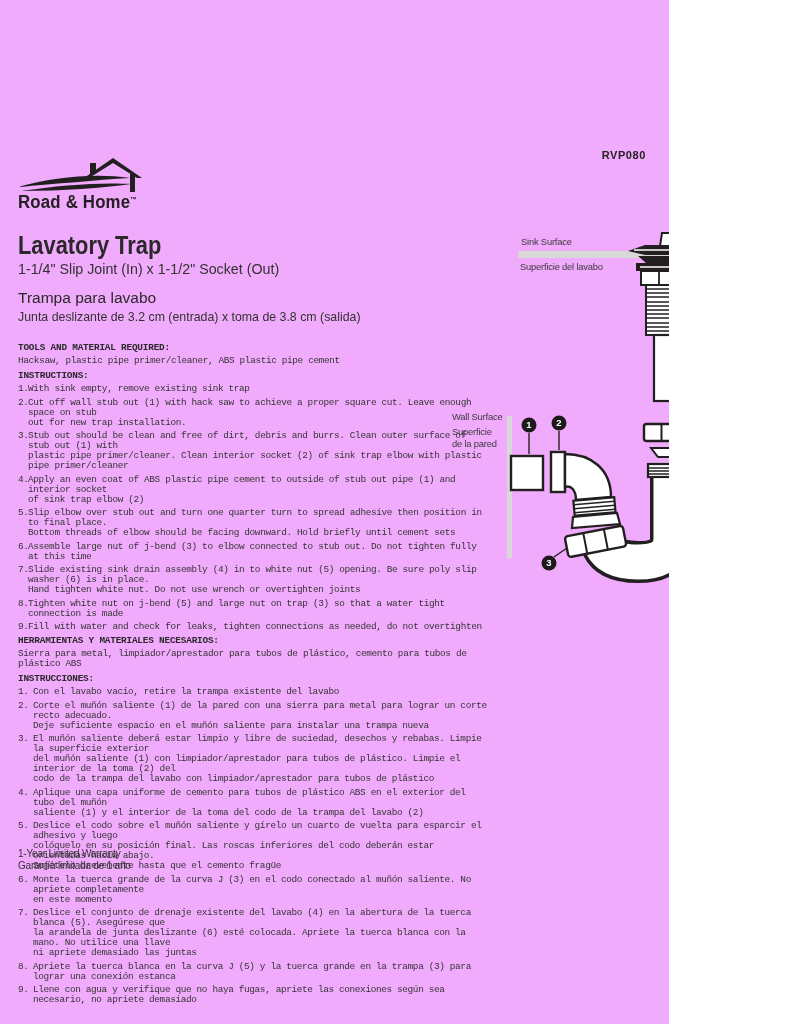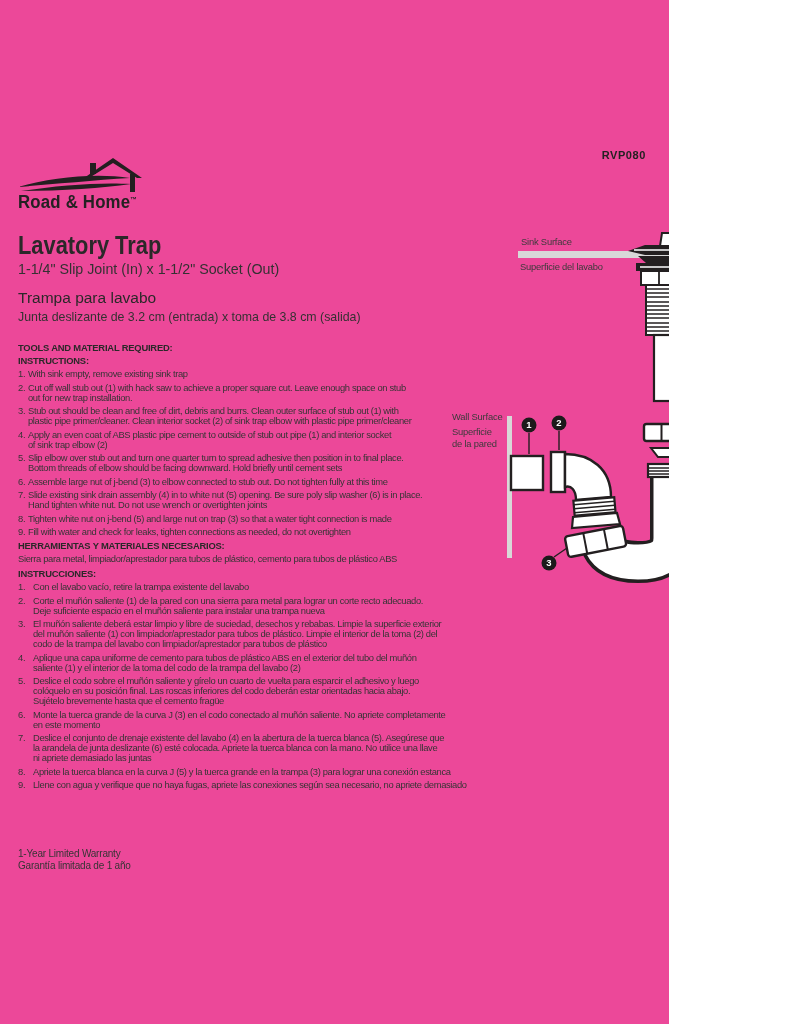--- a/index.html
+++ b/index.html
@@ -1,32 +1,32 @@
 <!DOCTYPE html>
 <html><head>
 <meta charset="utf-8">
 <style>
   * { margin:0; padding:0; box-sizing:border-box; }
   html,body { background:#ffffff; }
   body { font-family:"Liberation Sans", sans-serif; color:#2b2829; }
-  .sheet { position:relative; width:669px; height:1024px; background:#ec4899; overflow:hidden; }
+  .sheet { position:relative; width:669px; height:1024px; background:#f0abfc; overflow:hidden; }
 
   .product-code { position:absolute; top:149px; right:23px; font-size:11px; font-weight:bold; letter-spacing:.6px; color:#242122; }
 
   .logo { position:absolute; left:18px; top:156px; width:150px; height:60px; }
   .logo svg { display:block; }
   .logo-text { position:absolute; left:0; top:36px; font-size:17.5px; font-weight:bold; letter-spacing:.2px; color:#242122; white-space:nowrap; transform:scaleX(.96); transform-origin:left; }
   .logo-text sup { font-size:7px; vertical-align:6px; }
 
   .title-en { position:absolute; left:18px; top:230px; font-size:26px; font-weight:bold; color:#2b2829; transform:scaleX(.84); transform-origin:left; white-space:nowrap; }
   .subtitle-en { position:absolute; left:18px; top:260px; font-size:15px; color:#343132; transform:scaleX(.95); transform-origin:left; white-space:nowrap; }
   .title-es { position:absolute; left:18px; top:289px; font-size:15.5px; font-weight:normal; color:#2b2829; white-space:nowrap; }
   .subtitle-es { position:absolute; left:18px; top:309px; font-size:13px; color:#343132; transform:scaleX(.95); transform-origin:left; white-space:nowrap; }
 
-  .col { position:absolute; left:18px; top:343px; width:470px; font-size:9.4px; line-height:10px; letter-spacing:-.35px; color:#363435; }
+  .col { position:absolute; left:18px; top:343px; width:470px; font-size:9.4px; line-height:10px; letter-spacing:-.35px; color:#363435;font-family:Liberation Mono, monospace; }
   .col h3 { font-size:9.4px; font-weight:bold; color:#2b2829; margin-bottom:3px; letter-spacing:-.2px; }
   .col .tools { margin-bottom:5px; white-space:pre-line; }
   .col .es-gap { margin-top:4px; }
   .col ol { list-style:none; counter-reset:step; margin-top:0; }
   .col ol li { counter-increment:step; position:relative; margin-bottom:3.5px; white-space:pre-line; }
   .col ol.en li { padding-left:10px; }
   .col ol.es li { padding-left:15px; }
   .col ol li::before { content:counter(step) "."; position:absolute; left:0; top:0; }
 
   .diagram-label { position:absolute; font-size:9.4px; color:#3c3a3b; letter-spacing:-.2px; white-space:nowrap; }
@@ -63,20 +63,21 @@
     <div class="logo-text"><span>Road &amp; Home</span><sup>™</sup></div>
   </div>
 
   <div class="title-en">Lavatory Trap</div>
   <div class="subtitle-en">1-1/4" Slip Joint (In) x 1-1/2" Socket (Out)</div>
   <div class="title-es">Trampa para lavabo</div>
   <div class="subtitle-es">Junta deslizante de 3.2 cm (entrada) x toma de 3.8 cm (salida)</div>
 
   <div class="col">
     <h3>TOOLS AND MATERIAL REQUIRED:</h3>
+    <div class="tools">Hacksaw, plastic pipe primer/cleaner, ABS plastic pipe cement</div>
     <h3>INSTRUCTIONS:</h3>
     <ol class="en">
       <li>With sink empty, remove existing sink trap</li>
       <li>Cut off wall stub out (1) with hack saw to achieve a proper square cut. Leave enough space on stub
 out for new trap installation.</li>
       <li>Stub out should be clean and free of dirt, debris and burrs. Clean outer surface of stub out (1) with
 plastic pipe primer/cleaner. Clean interior socket (2) of sink trap elbow with plastic pipe primer/cleaner</li>
       <li>Apply an even coat of ABS plastic pipe cement to outside of stub out pipe (1) and interior socket
 of sink trap elbow (2)</li>
       <li>Slip elbow over stub out and turn one quarter turn to spread adhesive then position in to final place.

